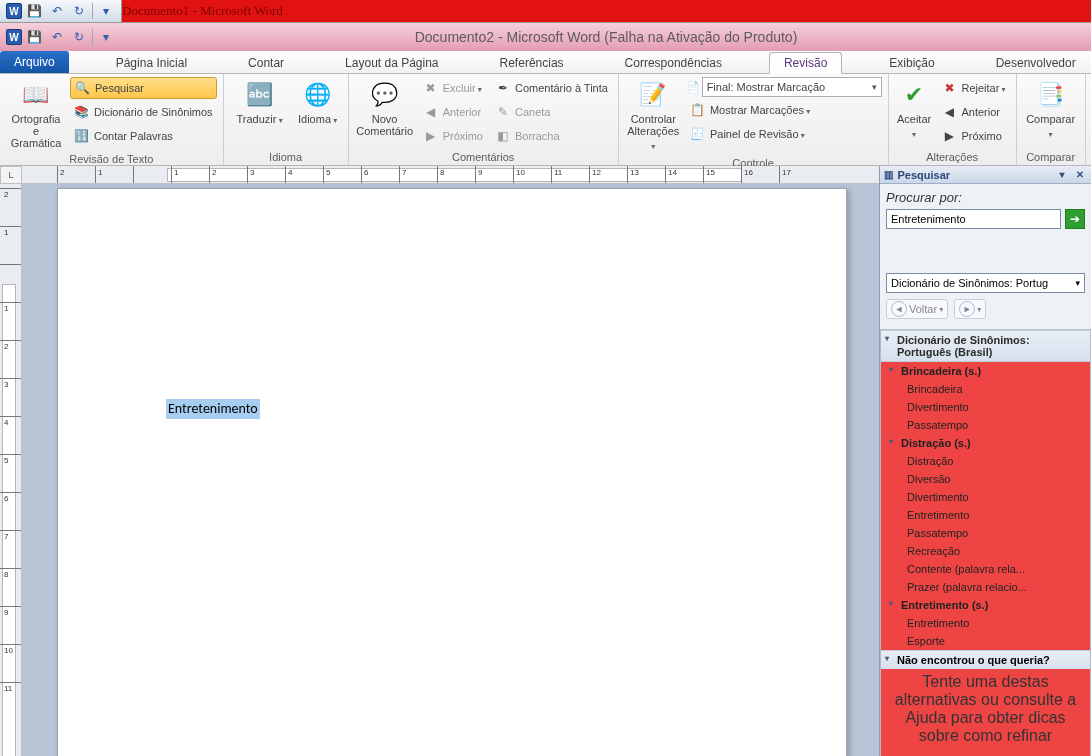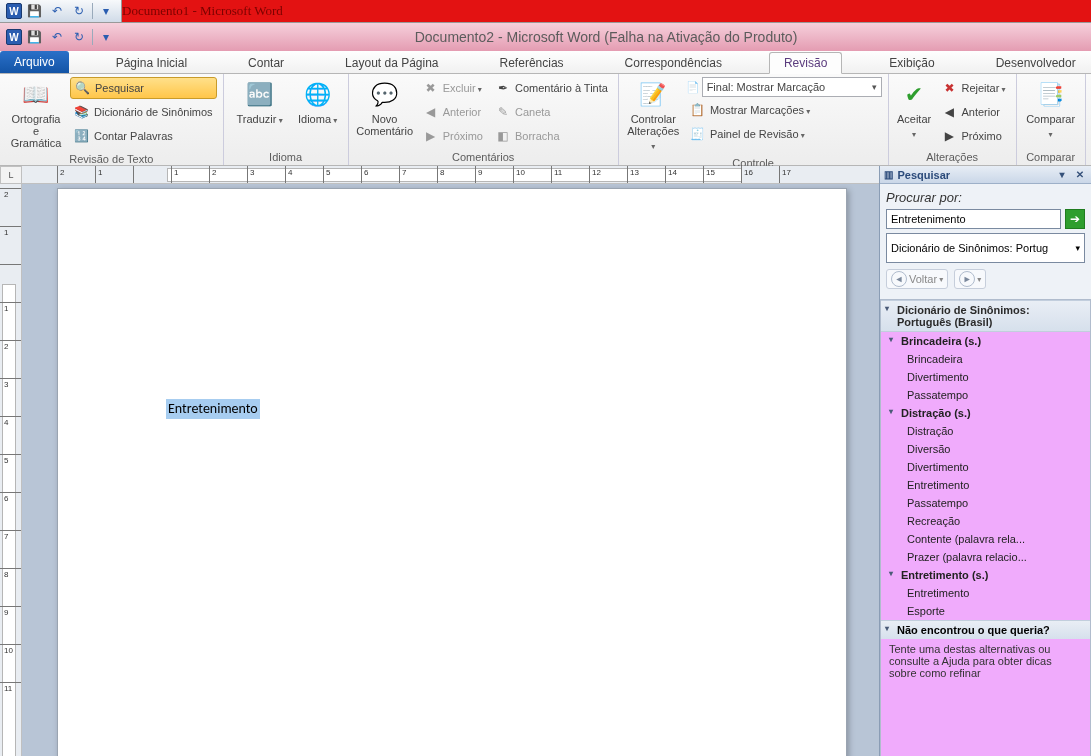--- a/index.html
+++ b/index.html
@@ -62,34 +62,34 @@
 
 .pane { width: 212px; border-left:1px solid #8a9db5; background:#eef2f7; display:flex; flex-direction:column; font-size:11px; }
 .pane-header { height:18px; background:linear-gradient(#e7edf5,#cad7e8); border-bottom:1px solid #9db0c8; display:flex; align-items:center; padding:0 4px; font-weight:bold; color:#2b4a7a; gap:4px;}
 .pane-header .spacer { flex:1; }
 .pane-header .pbtn { width:14px; height:14px; font-size:10px; color:#35517a; display:flex; align-items:center; justify-content:center; }
 .pane-body { padding:6px 6px; display:flex; flex-direction:column; gap:4px; }
 .pane-label { font-size:13px; color:#333;font-style:italic; }
 .pane-row { display:flex; gap:4px; }
 .pane-input { flex:1; border:1px solid #7a8aa0; background:#fff; height:20px; font-size:11px; padding:0 4px; }
 .pane-go { width:20px; height:20px; background:#2e9e2e; color:#fff; display:flex; align-items:center; justify-content:center; font-size:12px; border:1px solid #1f7c1f; }
-.pane-combo { border:1px solid #7a8aa0; background:#fff; height:20px; display:flex; align-items:center; justify-content:space-between; padding:14px 4px; font-size:11px; }
+.pane-combo { border:1px solid #7a8aa0; background:#fff; height:20px; display:flex; align-items:center; justify-content:space-between; padding:4px 4px; font-size:11px;margin-top:40px; }
 .nav-row { display:flex; gap:6px; padding:2px 0 4px; }
 .nav-btn { display:flex; align-items:center; gap:2px; color:#888; font-size:11px; border:1px solid #c6cedb; background:#f7f9fc; padding:1px 4px; border-radius:3px; }
 .nav-icn { width:16px; height:16px; border-radius:50%; border:1px solid #b0bccd; display:flex; align-items:center; justify-content:center; font-size:9px; color:#7a889c; }
 
-.results { flex:1; border:1px solid #b0bccd; background:#f0abfc; overflow:auto; }
+.results { flex:1; border:1px solid #b0bccd; background:#ef4444; overflow:auto; }
 .res-section { background:linear-gradient(#e9eef5,#d6e0ec); border-top:1px solid #c2cedd; border-bottom:1px solid #c2cedd; padding:3px 6px 3px 16px; font-weight:bold; color:#2b2b2b; position:relative; font-size:11px; }
 .res-section::before { content:"▾"; position:absolute; left:4px; top:3px; font-size:8px; color:#4a5a77; }
 .res-sub { padding:3px 6px 3px 20px; font-weight:bold; color:#222; position:relative; font-size:11px; }
 .res-sub::before { content:"▾"; position:absolute; left:8px; top:3px; font-size:8px; color:#4a5a77; }
 .res-item { padding:3px 6px 3px 26px; font-size:11px; color:#222; white-space:nowrap; overflow:hidden; text-overflow:ellipsis; }
 .res-footer-q { background:linear-gradient(#e9eef5,#d6e0ec); border-top:1px solid #c2cedd; padding:3px 22px 3px 16px; font-weight:bold; position:relative; font-size:11px; }
 .res-footer-q::before { content:"▾"; position:absolute; left:4px; top:3px; font-size:8px; color:#4a5a77; }
-.res-footer-text { padding:4px 8px; font-size:11px; color:#333; }
+.res-footer-text { padding:4px 8px; font-size:16px; color:#333;text-align:center; }
 
 .check-green { color:#2e9e2e; }
 .x-red { color:#c83232; }
 .balloon { color:#d08a20; }
 </style>
 </head>
 <body>
 
 <div class="outer-title">
   <div class="qat">

